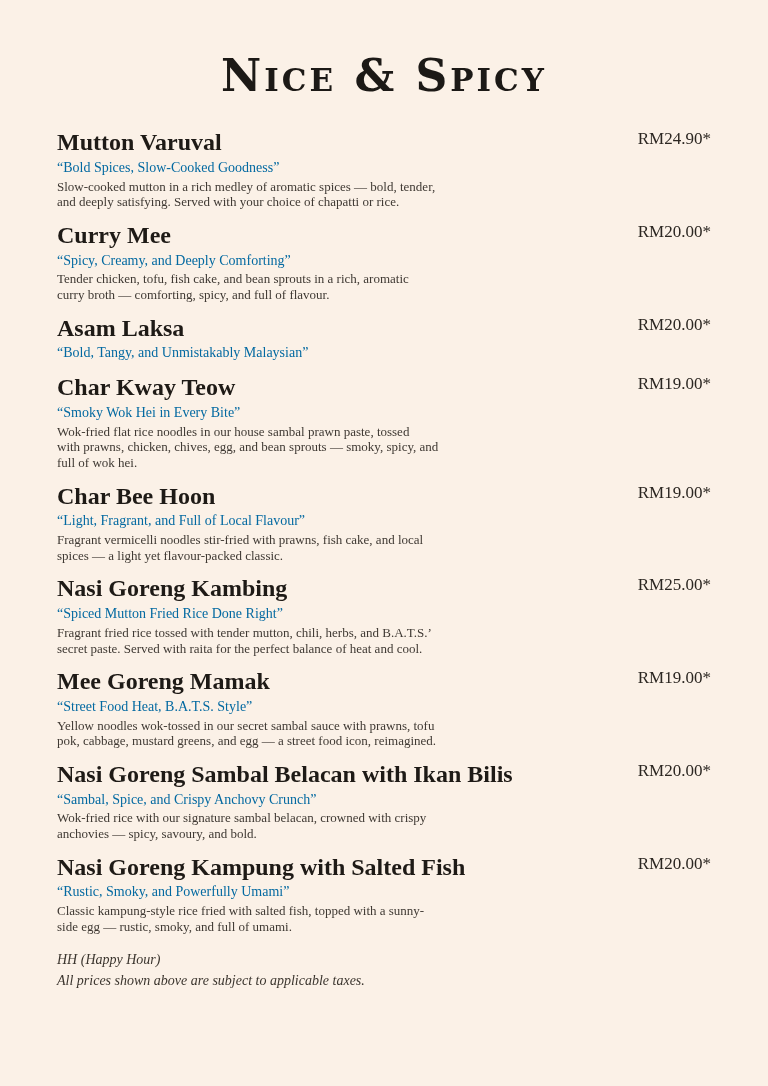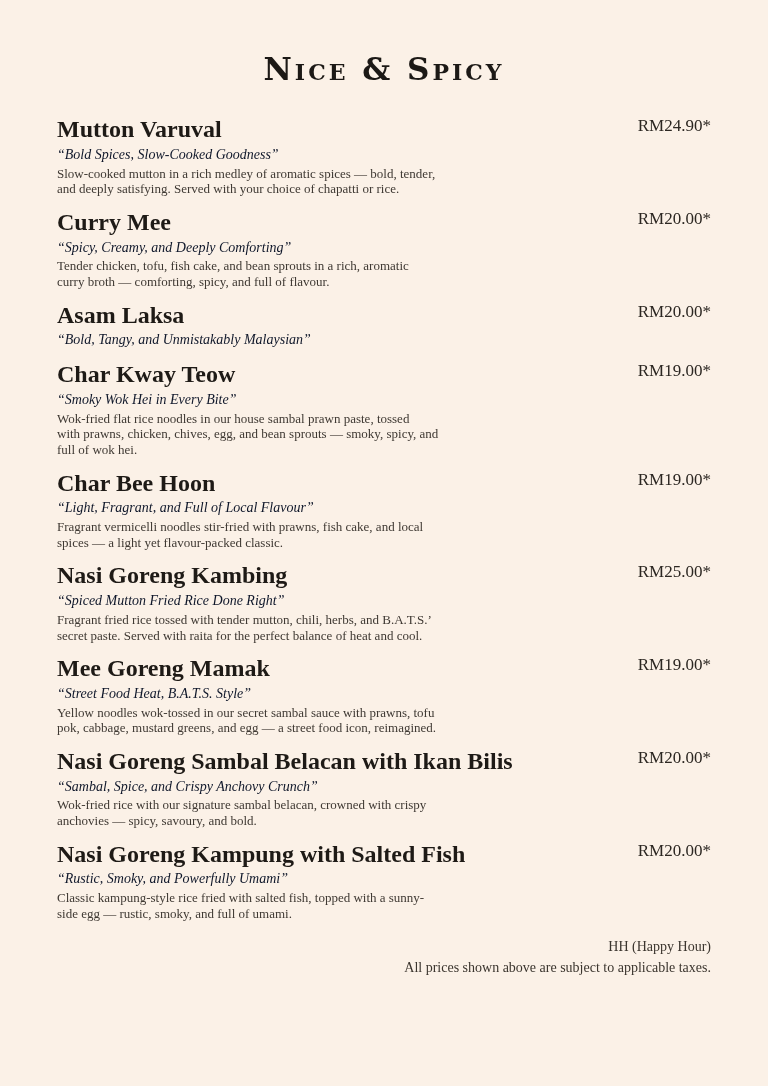--- a/index.html
+++ b/index.html
@@ -12,21 +12,21 @@
     height: 1086px;
     overflow: hidden;
   }
   .menu-page {
     padding: 54px 57px 0 57px;
   }
   .page-title {
     font-family: "DejaVu Serif", serif;
     font-variant: small-caps;
     font-weight: 600;
-    font-size: 31px;
+    font-size: 44px;
     letter-spacing: 3px;
     text-align: center;
     color: #1c1916;
     line-height: 1.0;
     margin-bottom: 30px;
   }
   .menu-item {
     margin-bottom: 11px;
   }
   .item-header {
@@ -43,37 +43,37 @@
   }
   .item-price {
     font-size: 17px;
     font-weight: 400;
     color: #2c2722;
     line-height: 1.25;
     white-space: nowrap;
     flex-shrink: 0;
   }
   .item-tagline {
-    font-style: italic;
     font-size: 14px;
-    color: #0f172a;
+    color: #0369a1;
     margin-top: 3px;
     line-height: 1.2;
   }
   .item-desc {
     font-size: 13px;
     color: #3f3933;
     line-height: 1.2;
     margin-top: 2px;
     white-space: pre-line;
     max-width: 560px;
   }
   .page-footer {
     margin-top: 16px;
-    text-align: right;
+    text-align: left;
+    font-style: italic;
     font-size: 14px;
     color: #3b352e;
     line-height: 1.45;
   }
 </style>
 </head>
 <body>
 
 <div class="menu-page">
 

